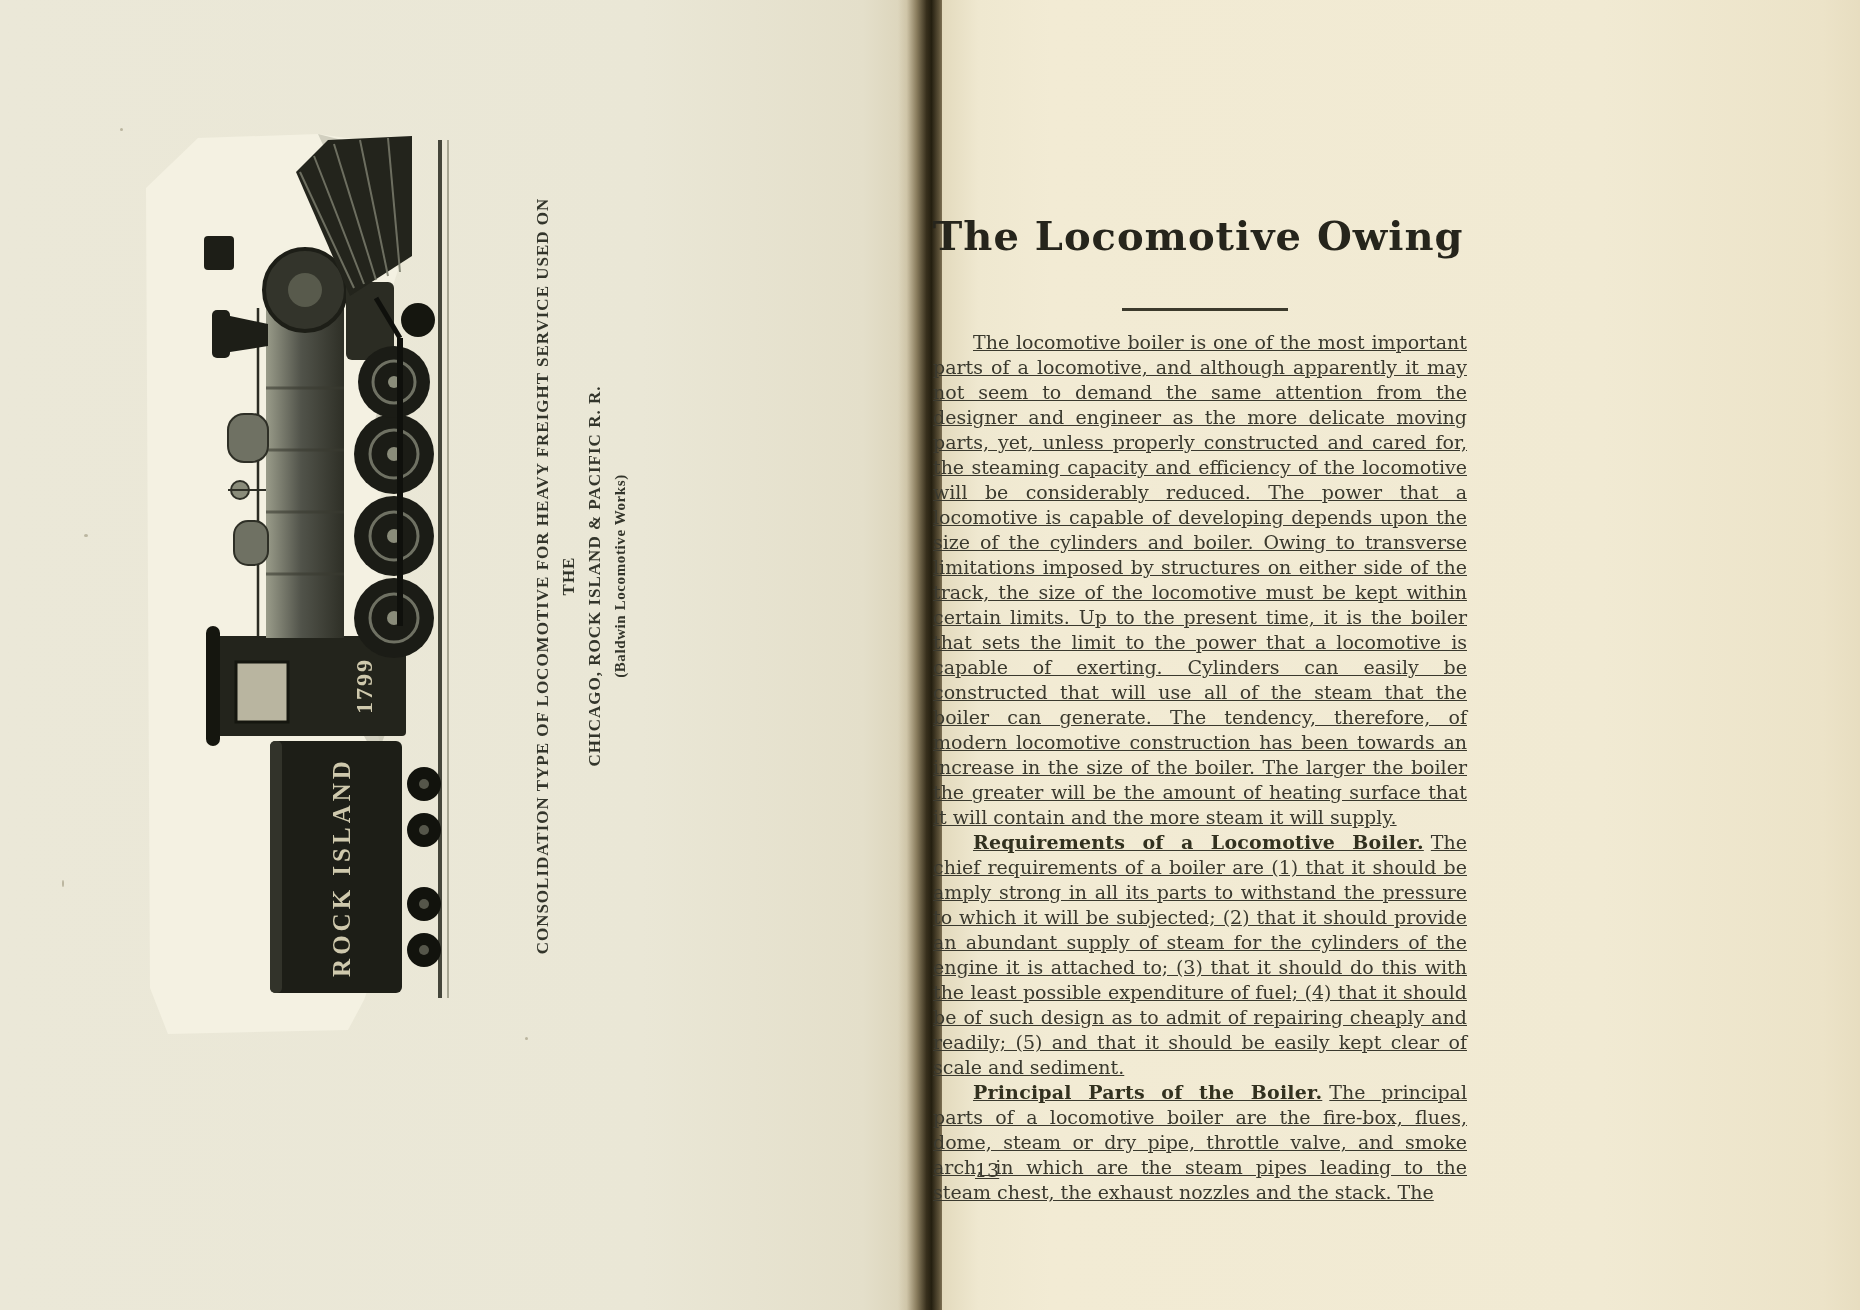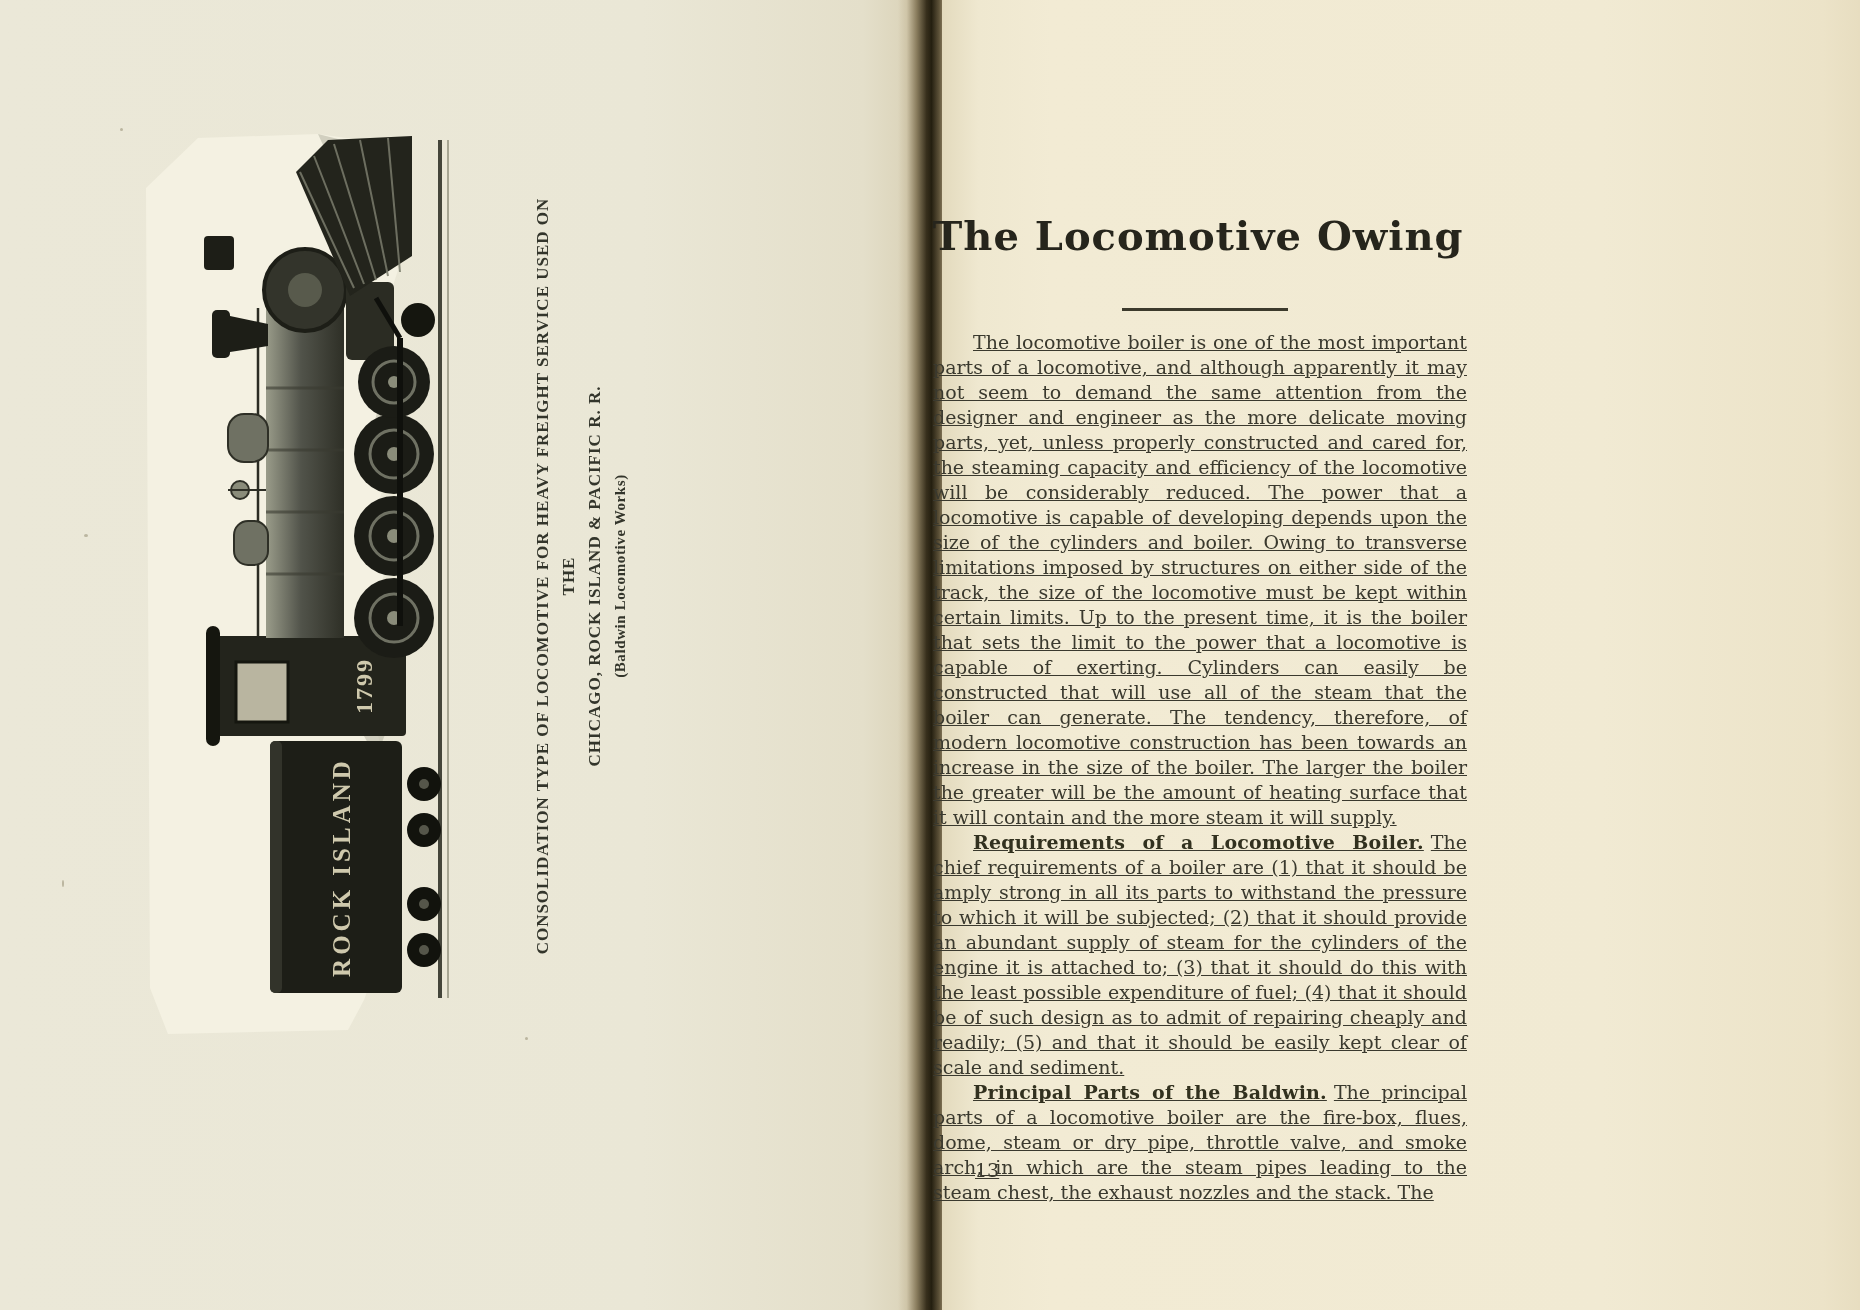--- a/index.html
+++ b/index.html
@@ -181,20 +181,20 @@
   <div id="spine"></div>
 
   <div id="right-page"></div>
 
   <div id="page-title">The Locomotive Owing</div>
   <div id="title-rule"></div>
 
   <div id="body-text">
     <p>The locomotive boiler is one of the most important parts of a locomotive, and although apparently it may not seem to demand the same attention from the designer and engineer as the more delicate moving parts, yet, unless properly constructed and cared for, the steaming capacity and efficiency of the locomotive will be considerably reduced.  The power that a locomotive is capable of developing depends upon the size of the cylinders and boiler.  Owing to transverse limitations imposed by structures on either side of the track, the size of the locomotive must be kept within certain limits.  Up to the present time, it is the boiler that sets the limit to the power that a locomotive is capable of exerting.  Cylinders can easily be constructed that will use all of the steam that the boiler can generate.  The tendency, therefore, of modern locomotive construction has been towards an increase in the size of the boiler.  The larger the boiler the greater will be the amount of heating surface that it will contain and the more steam it will supply.</p>
     <p><b>Requirements of a Locomotive Boiler.</b><span>The chief requirements of a boiler are (1) that it should be amply strong in all its parts to withstand the pressure to which it will be subjected; (2) that it should provide an abundant supply of steam for the cylinders of the engine it is attached to; (3) that it should do this with the least possible expenditure of fuel; (4) that it should be of such design as to admit of repairing cheaply and readily; (5) and that it should be easily kept clear of scale and sediment.</span></p>
-    <p><b>Principal Parts of the Baldwin.</b><span>The principal parts of a locomotive boiler are the fire-box, flues, dome, steam or dry pipe, throttle valve, and smoke arch, in which are the steam pipes leading to the steam chest, the exhaust nozzles and the stack.  The</span></p>
+    <p><b>Principal Parts of the Boiler.</b><span>The principal parts of a locomotive boiler are the fire-box, flues, dome, steam or dry pipe, throttle valve, and smoke arch, in which are the steam pipes leading to the steam chest, the exhaust nozzles and the stack.  The</span></p>
   </div>
 
   <div id="folio-row">
     <span id="signature-number">13</span>
   </div>
 
 </div>
 
 </body></html>

